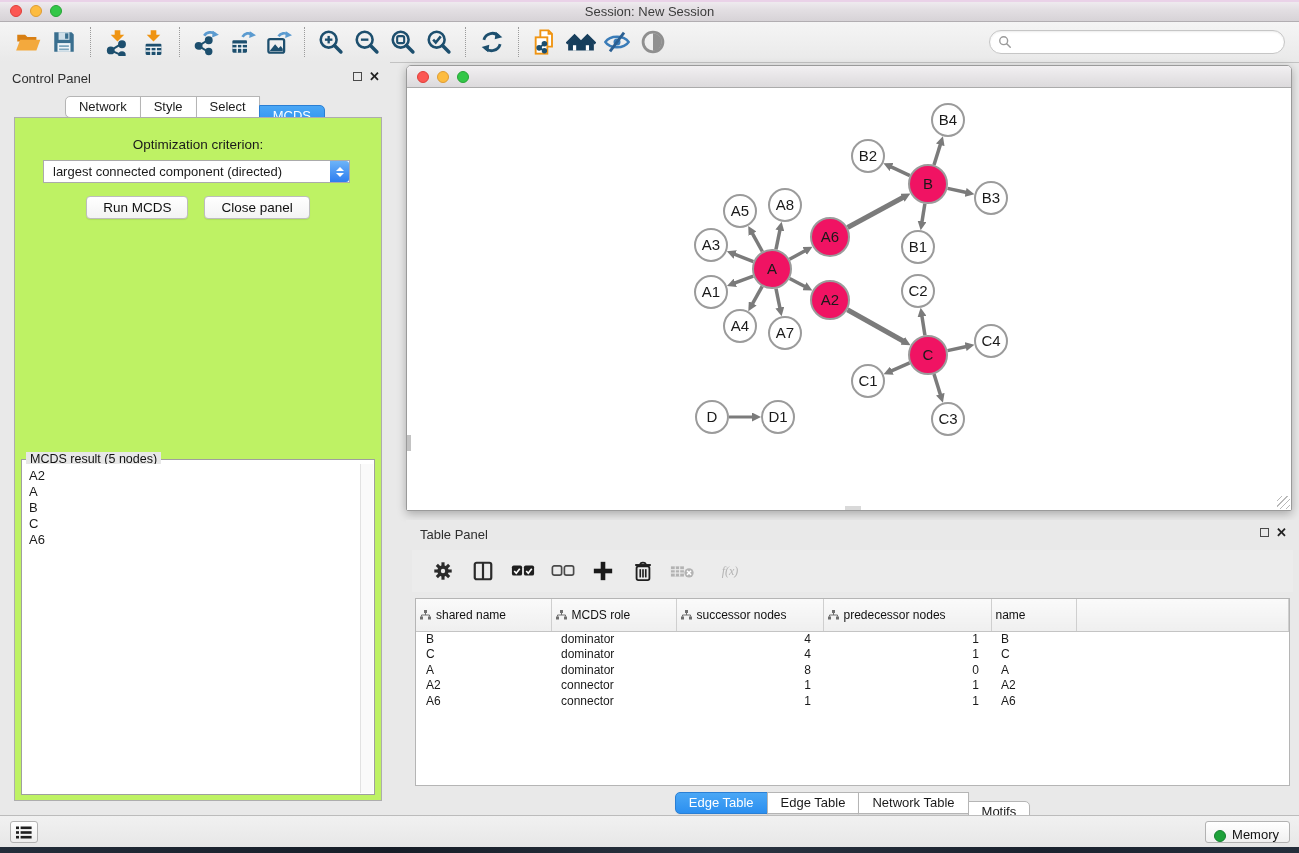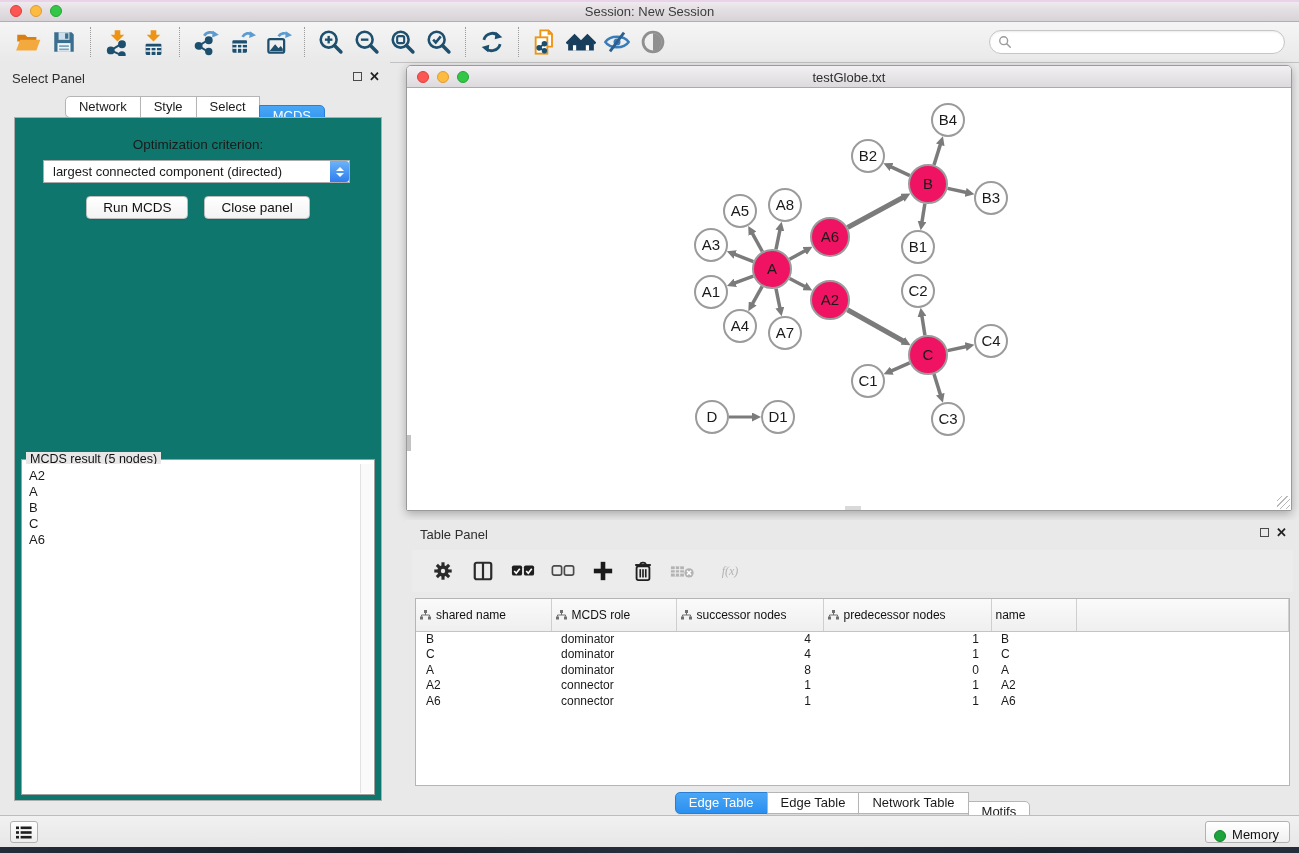--- a/index.html
+++ b/index.html
@@ -53,21 +53,21 @@
     height:22px; line-height:20px; padding:0 13px; font-size:13px; background:#fff;
     border:1px solid #b5b5b5; margin-left:-1px; color:#1a1a1a; cursor:default;
     box-shadow:0 1px 1px rgba(0,0,0,.06);
   }
   .seg:first-child { border-radius:5px 0 0 5px; margin-left:0; }
   .seg:last-child { border-radius:0 5px 5px 0;margin-top:9px; }
   .seg.active { background:linear-gradient(#4aa7f5,#2b8ff0); border-color:#2a7fd4; color:#fff; }
   .cp-tabs { position:absolute; left:0; top:34px; width:100%; }
   .cp-body {
     position:absolute; left:14px; top:55px; width:368px; height:684px;
-    background:#0f766e; border:1px solid #adadad;
+    background:#bef264; border:1px solid #adadad;
   }
   .opt-label { position:absolute; top:19px; left:0; right:0; text-align:center; font-size:13.5px; }
   .dropdown {
     position:absolute; left:28px; top:42px; width:307px; height:23px;
     background:#fff; border:1px solid #ababab; border-radius:0;
     font-size:13px; line-height:21px; padding-left:9px;
   }
   .dropdown .stepper {
     position:absolute; right:0; top:0; width:19px; height:21px;
     background:linear-gradient(#6db3f8,#2e7ef0); border-radius:0 3px 3px 0;
@@ -327,21 +327,21 @@
     <svg width="14" height="14" viewBox="0 0 16 16">
       <circle cx="6.5" cy="6.5" r="4.5" fill="none" stroke="#9a9a9a" stroke-width="1.6"></circle>
       <line x1="10" y1="10" x2="14" y2="14" stroke="#9a9a9a" stroke-width="1.6" stroke-linecap="round"></line>
     </svg>
     <input type="text" placeholder="" style="">
   </div>
 </div>
 
 <div class="control-panel">
   <div class="cp-header">
-    <span class="panel-header-text">Select Panel</span>
+    <span class="panel-header-text">Control Panel</span>
     <span class="float-box"></span>
     <span class="close-x">✕</span>
   </div>
   <div class="cp-tabs segtabs" id="cp-tabs">
       <span class="seg">Network</span>
       <span class="seg">Style</span>
       <span class="seg">Select</span>
       <span class="seg active">MCDS</span>
     </div>
   <div class="cp-body">
@@ -372,21 +372,20 @@
 </div>
 
 <div class="network-area">
   <div class="net-window">
     <div class="net-titlebar">
       <div class="traffic">
         <span class="tl red"></span>
         <span class="tl yel"></span>
         <span class="tl grn"></span>
       </div>
-      <div class="net-title">testGlobe.txt</div>
     </div>
     <div class="net-canvas">
       <svg id="graph-svg" viewBox="0 0 884 422">
         <defs>
           <marker id="arrow" viewBox="0 0 9 9" refX="1" refY="4.5" markerWidth="9" markerHeight="9" orient="auto" markerUnits="userSpaceOnUse">
             <path d="M0,0 L9,4.5 L0,9 z" fill="#7b7b7b"></path>
           </marker>
         </defs>
         <g id="edges-layer">
             <line x1="355.3384531417733" y1="163.48844631946412" x2="345.0769335727834" y2="144.88944210066984" stroke="#7b7b7b" stroke-width="3.5" marker-end="url(#arrow)"></line>

